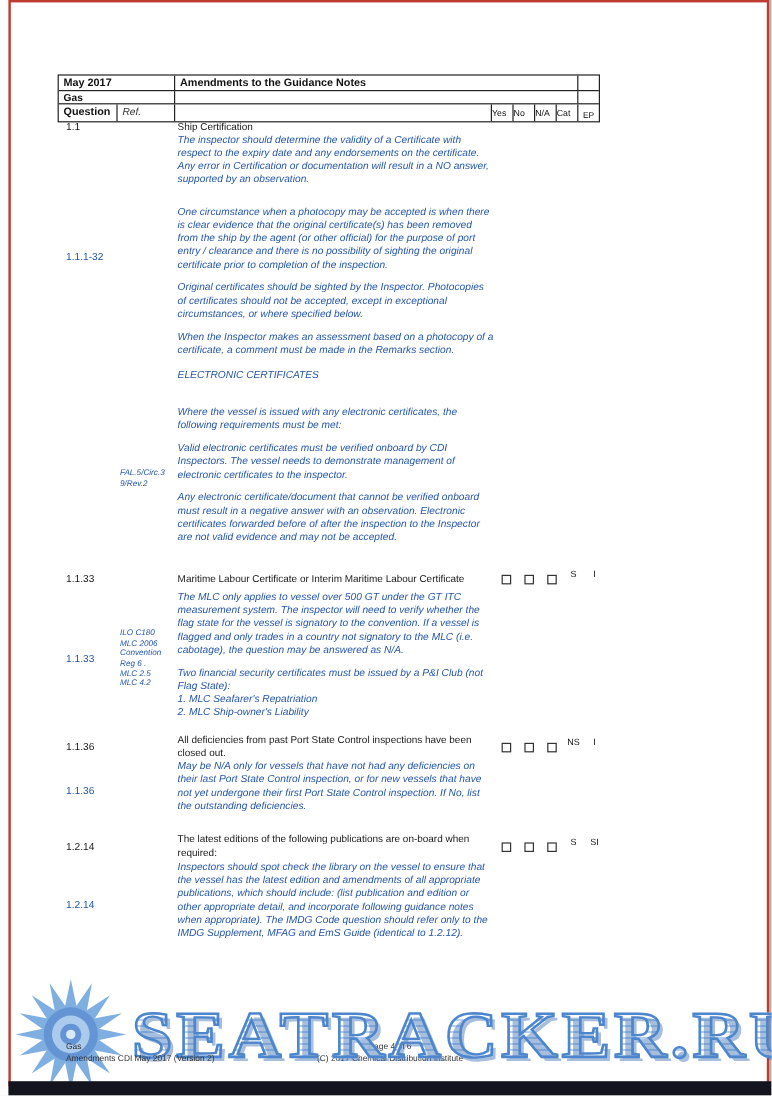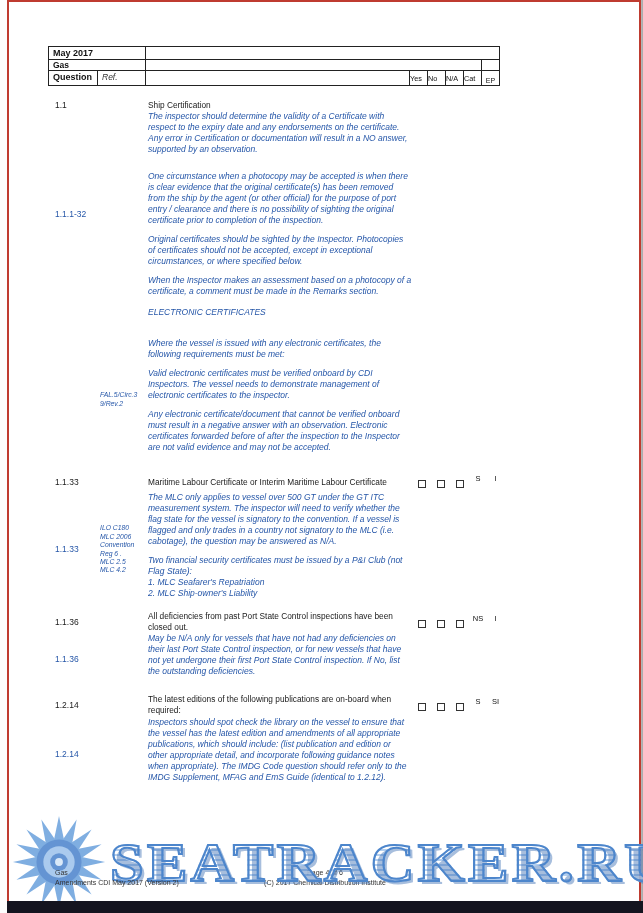--- a/index.html
+++ b/index.html
@@ -7,21 +7,21 @@
     width:643px;height:913px;position:relative;overflow:hidden;
     background:#f4f4f4;
     font-family:"Liberation Sans",sans-serif;
   }
   .page{position:absolute;inset:0;background:#fdfdfd}
   .right-shade{position:absolute;top:0;right:0;width:6px;height:901px;background:linear-gradient(90deg,#d9d9d9,#a8a8a8)}
   .sheet{position:absolute;left:7px;top:0;width:630px;height:901px;background:#ffffff;border:2px solid #bf3b30}
   .bottom-bar{position:absolute;left:7px;top:901px;width:636px;height:12px;background:#14141f;z-index:9}
 
   
-  .hdr{position:absolute;left:48px;top:46px;width:450px;border:1px solid #222;color:#111;z-index:2;background:#fff}
+  .hdr{position:absolute;left:48px;top:62px;width:450px;border:1px solid #222;color:#111;z-index:2;background:#fff}
   .hrow{display:flex;border-bottom:1px solid #222}
   .hrow:last-child{border-bottom:none}
   .hcell{border-right:1px solid #222;overflow:hidden;box-sizing:border-box;padding:1px 0 0 4px;font-size:9px}
   .hcell:last-child{border-right:none}
   .b{font-weight:bold}
   .it{font-style:italic;color:#333;font-size:8.5px}
   .r1 .hcell,.r2 .hcell{height:12px}
   .r2 .hcell{height:10px;font-size:8.5px;line-height:9px}
   .r3 .hcell{height:14px}
   .w1{width:97px;flex:none}.w2{width:336px;flex:none}.w3{width:17px;flex:none}
@@ -70,20 +70,21 @@
 </head>
 <body>
 
 <div class="page">
   <div class="right-shade"></div>
   <div class="sheet"></div>
 
   <div class="hdr">
     <div class="hrow r1">
       <div class="hcell w1 b">May 2017</div>
+      <div class="hcell w2 b">Amendments to the Guidance Notes</div>
       <div class="hcell w3"></div>
     </div>
     <div class="hrow r2">
       <div class="hcell w1 b">Gas</div>
       <div class="hcell w2"></div>
       <div class="hcell w3"></div>
     </div>
     <div class="hrow r3">
       <div class="hcell w-q b">Question</div>
       <div class="hcell w-ref it">Ref.</div>

